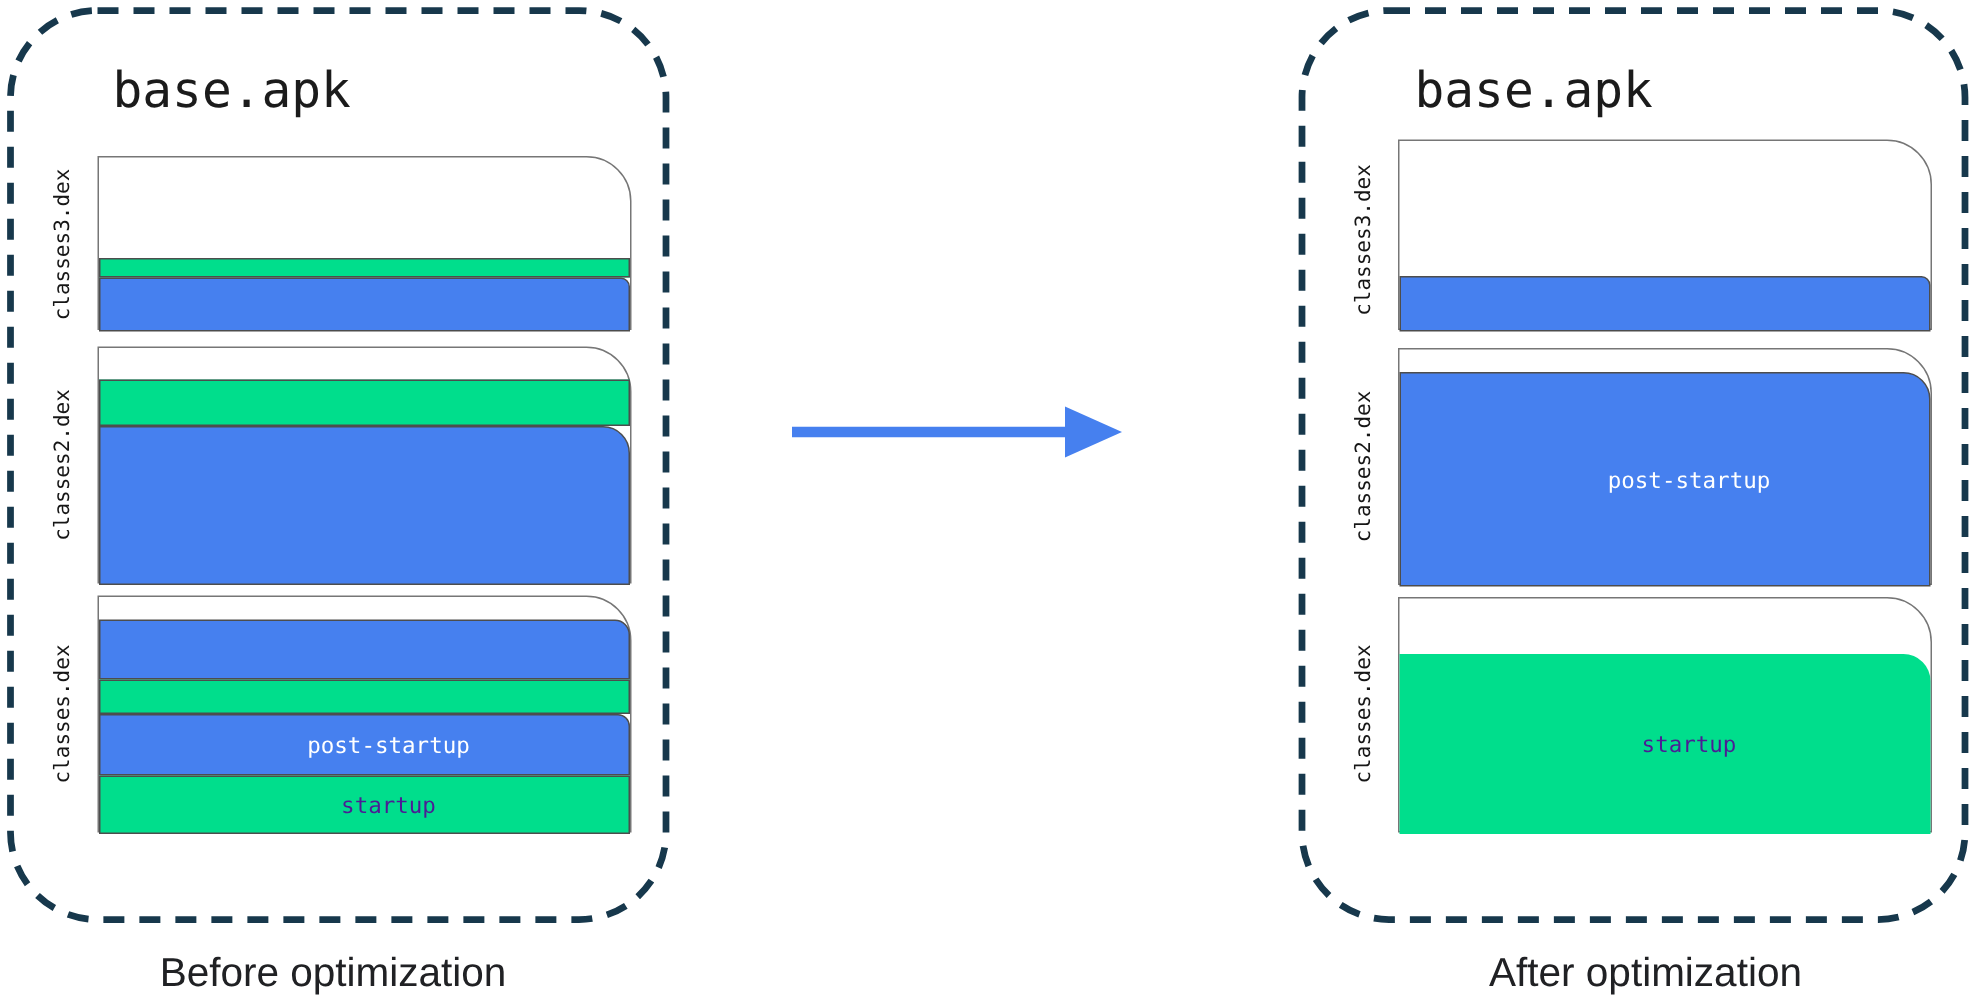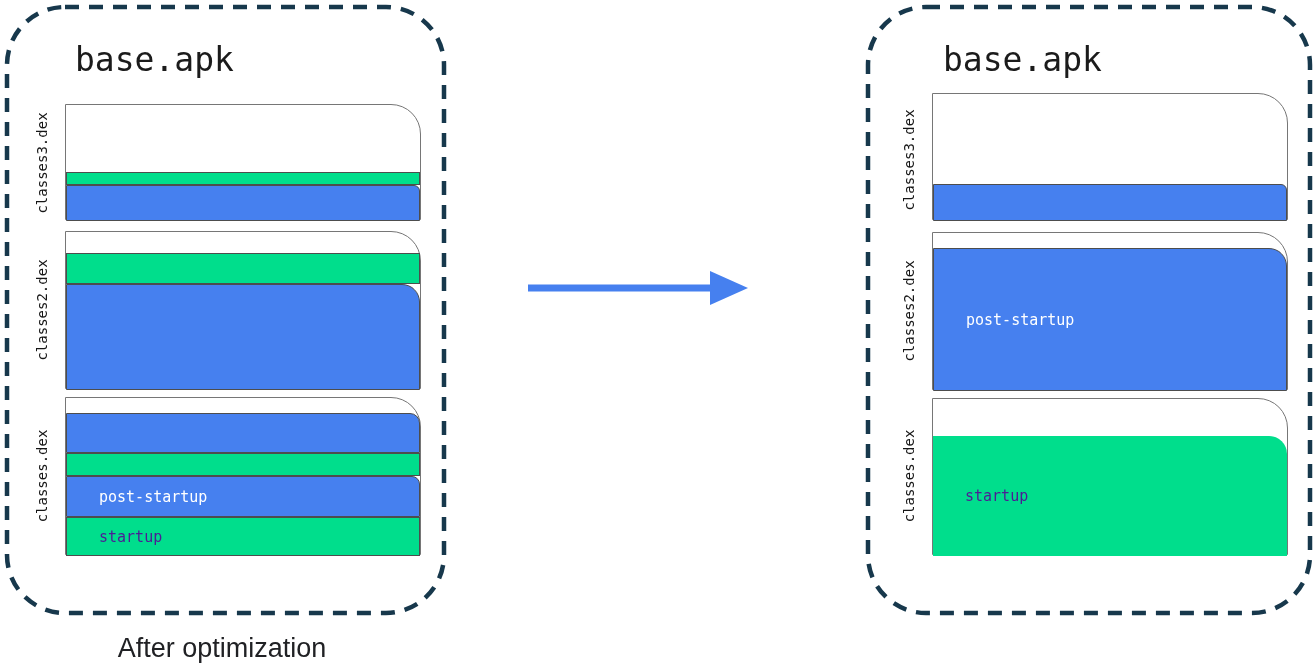--- a/index.html
+++ b/index.html
@@ -43,21 +43,21 @@
     border: 1px solid #4d4d4d;
   }
   .band.noborder { border: none; }
   .band.blue  { background: #4680EF; }
   .band.green { background: #00DE8C; }
   .seg-label {
     position: absolute;
     left: 0; right: 0;
     top: 50%;
     transform: translateY(-50%);
-    text-align: left;
+    text-align: center;
     font-family: "DejaVu Sans Mono", monospace;
     font-size: 15px;
     white-space: nowrap;
     padding-left: 32px;
   }
   .seg-label.on-blue  { color: #ffffff; }
   .seg-label.on-green { color: #4c1d95; }
   .vlabel {
     position: absolute;
     transform: translate(-50%, -50%) rotate(-90deg);
@@ -108,21 +108,21 @@
     <div class="band blue" style="top:15px; height:40px; border-top-right-radius:10px;"></div>
     <div class="band green" style="top:55px; height:23px;"></div>
     <div class="band blue" style="top:78px; height:41px; border-top-right-radius:8px;">
       <div class="seg-label on-blue">post-startup</div>
     </div>
     <div class="band green" style="top:119px; height:39px;">
       <div class="seg-label on-green">startup</div>
     </div>
   </div>
 
-  <div class="caption" style="left:22px; top:633px;">After optimization</div>
+  <div class="caption" style="left:22px; top:633px;">Before optimization</div>
 
   <div class="apk-title" style="left:943px; top:40px;">base.apk</div>
 
   <div class="vlabel" style="left:909px; top:160px;">classes3.dex</div>
   <div class="filebox" style="left:932px; top:93px; width:356px; height:127px;">
     <div class="band blue" style="top:90px; height:37px; border-top-right-radius:6px;"></div>
   </div>
 
   <div class="vlabel" style="left:909px; top:311px;">classes2.dex</div>
   <div class="filebox" style="left:932px; top:232px; width:356px; height:158px;">
@@ -131,14 +131,15 @@
     </div>
   </div>
 
   <div class="vlabel" style="left:909px; top:476px;">classes.dex</div>
   <div class="filebox" style="left:932px; top:398px; width:356px; height:157px;">
     <div class="band green noborder" style="top:37px; height:120px; border-top-right-radius:18px;">
       <div class="seg-label on-green">startup</div>
     </div>
   </div>
 
+  <div class="caption" style="left:897px; top:633px;">After optimization</div>
 
 </div>
 
 </body></html>

